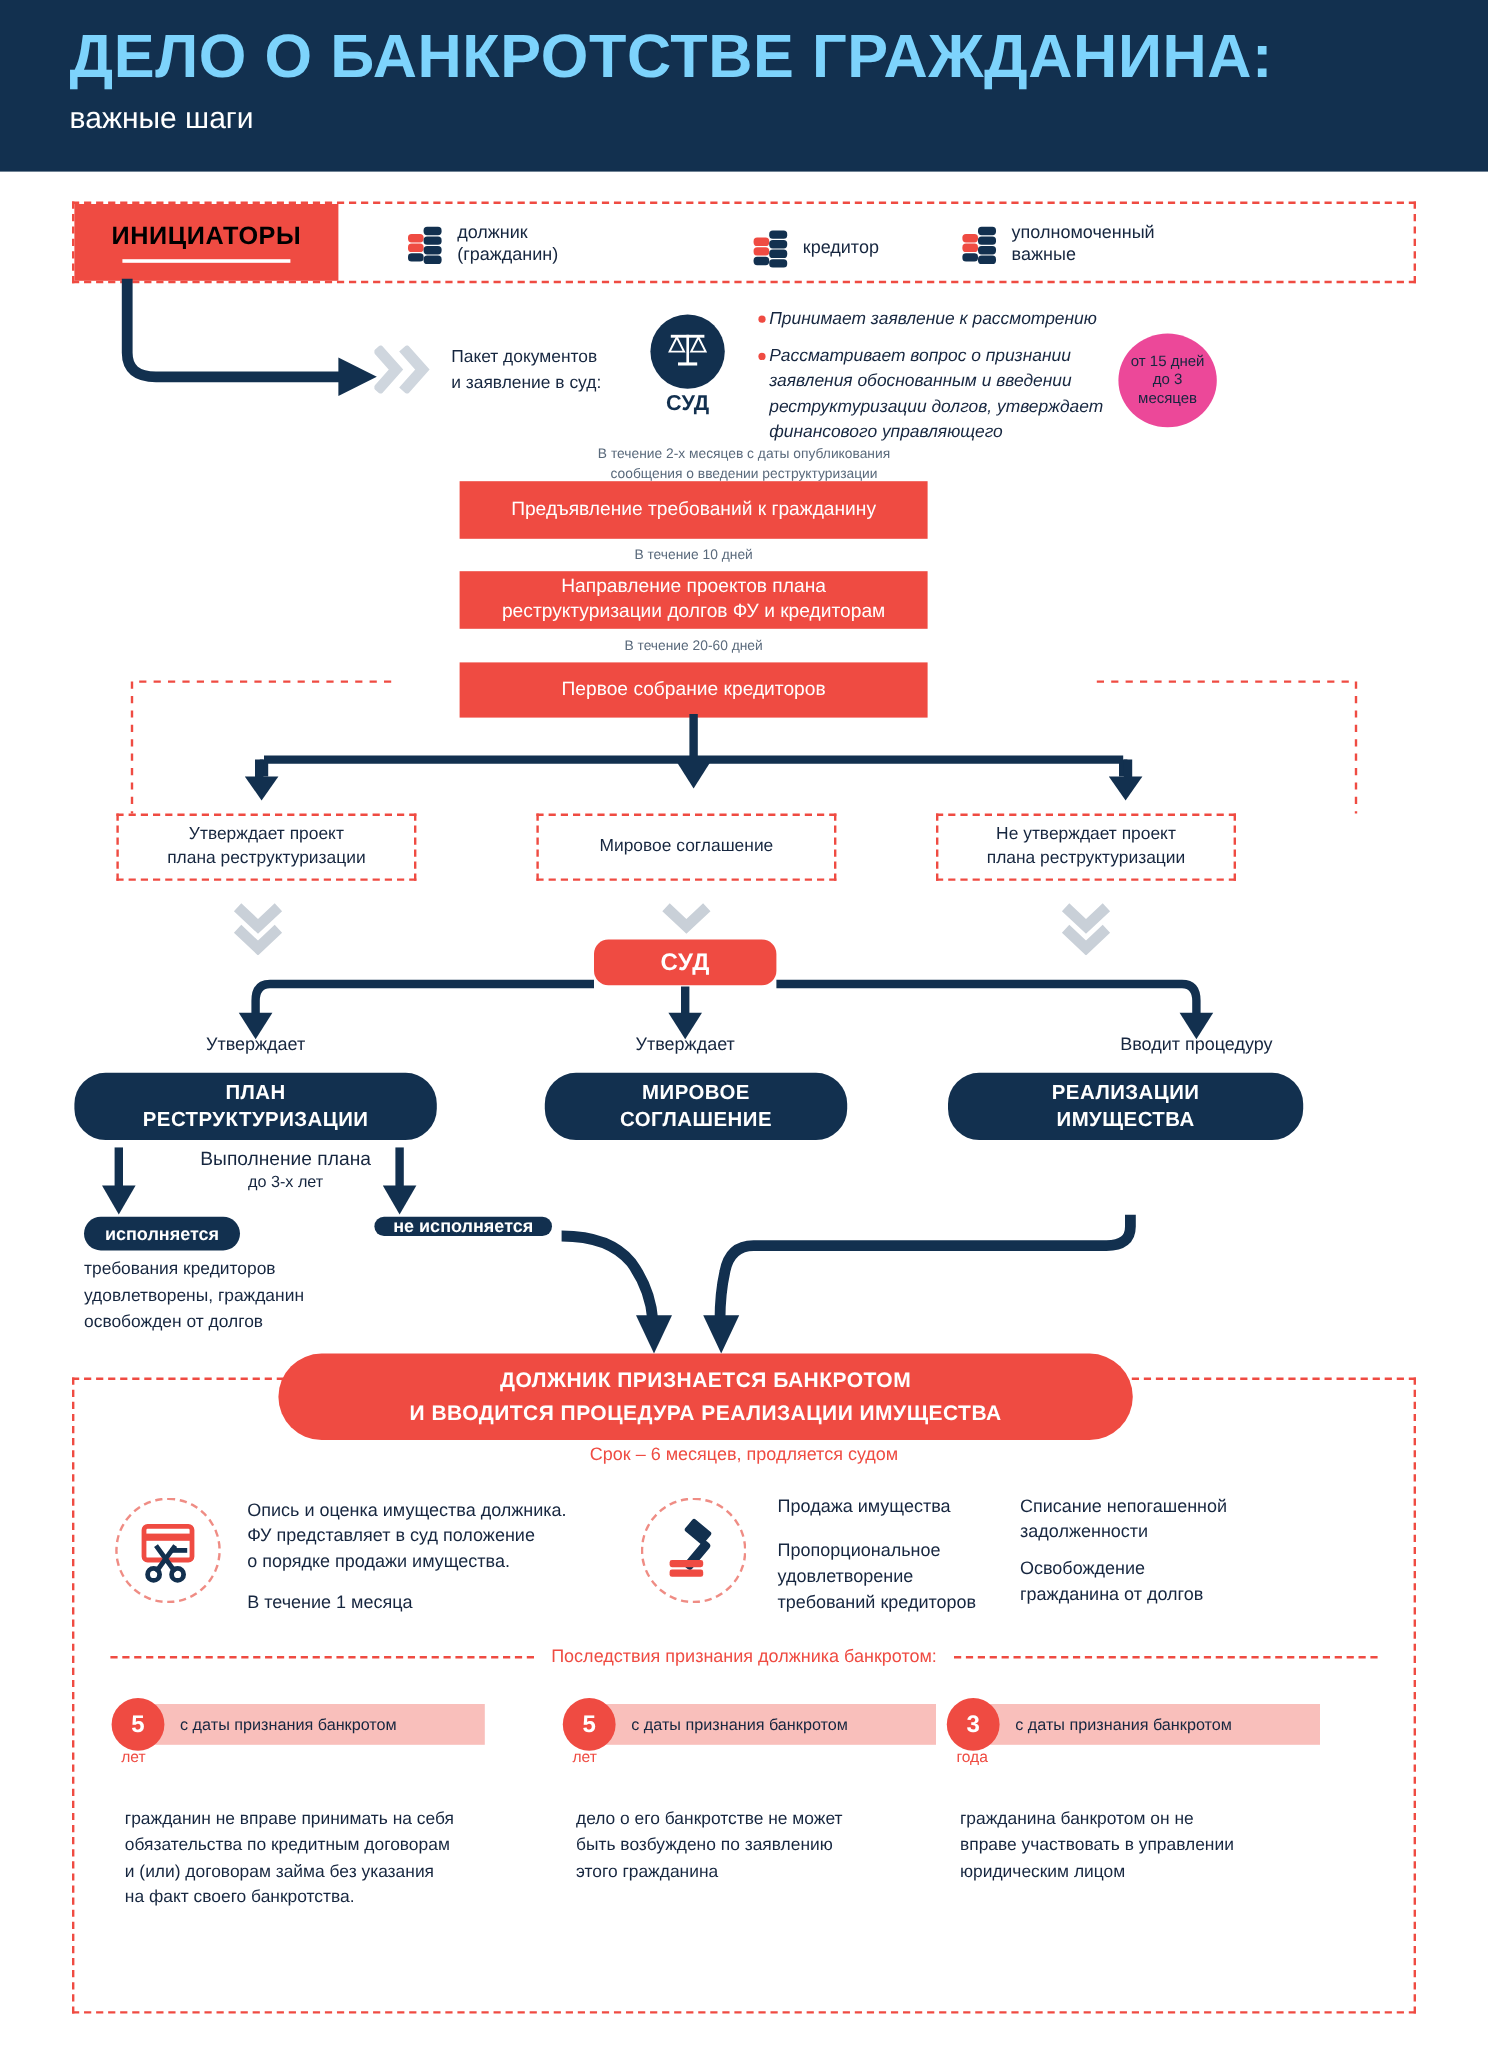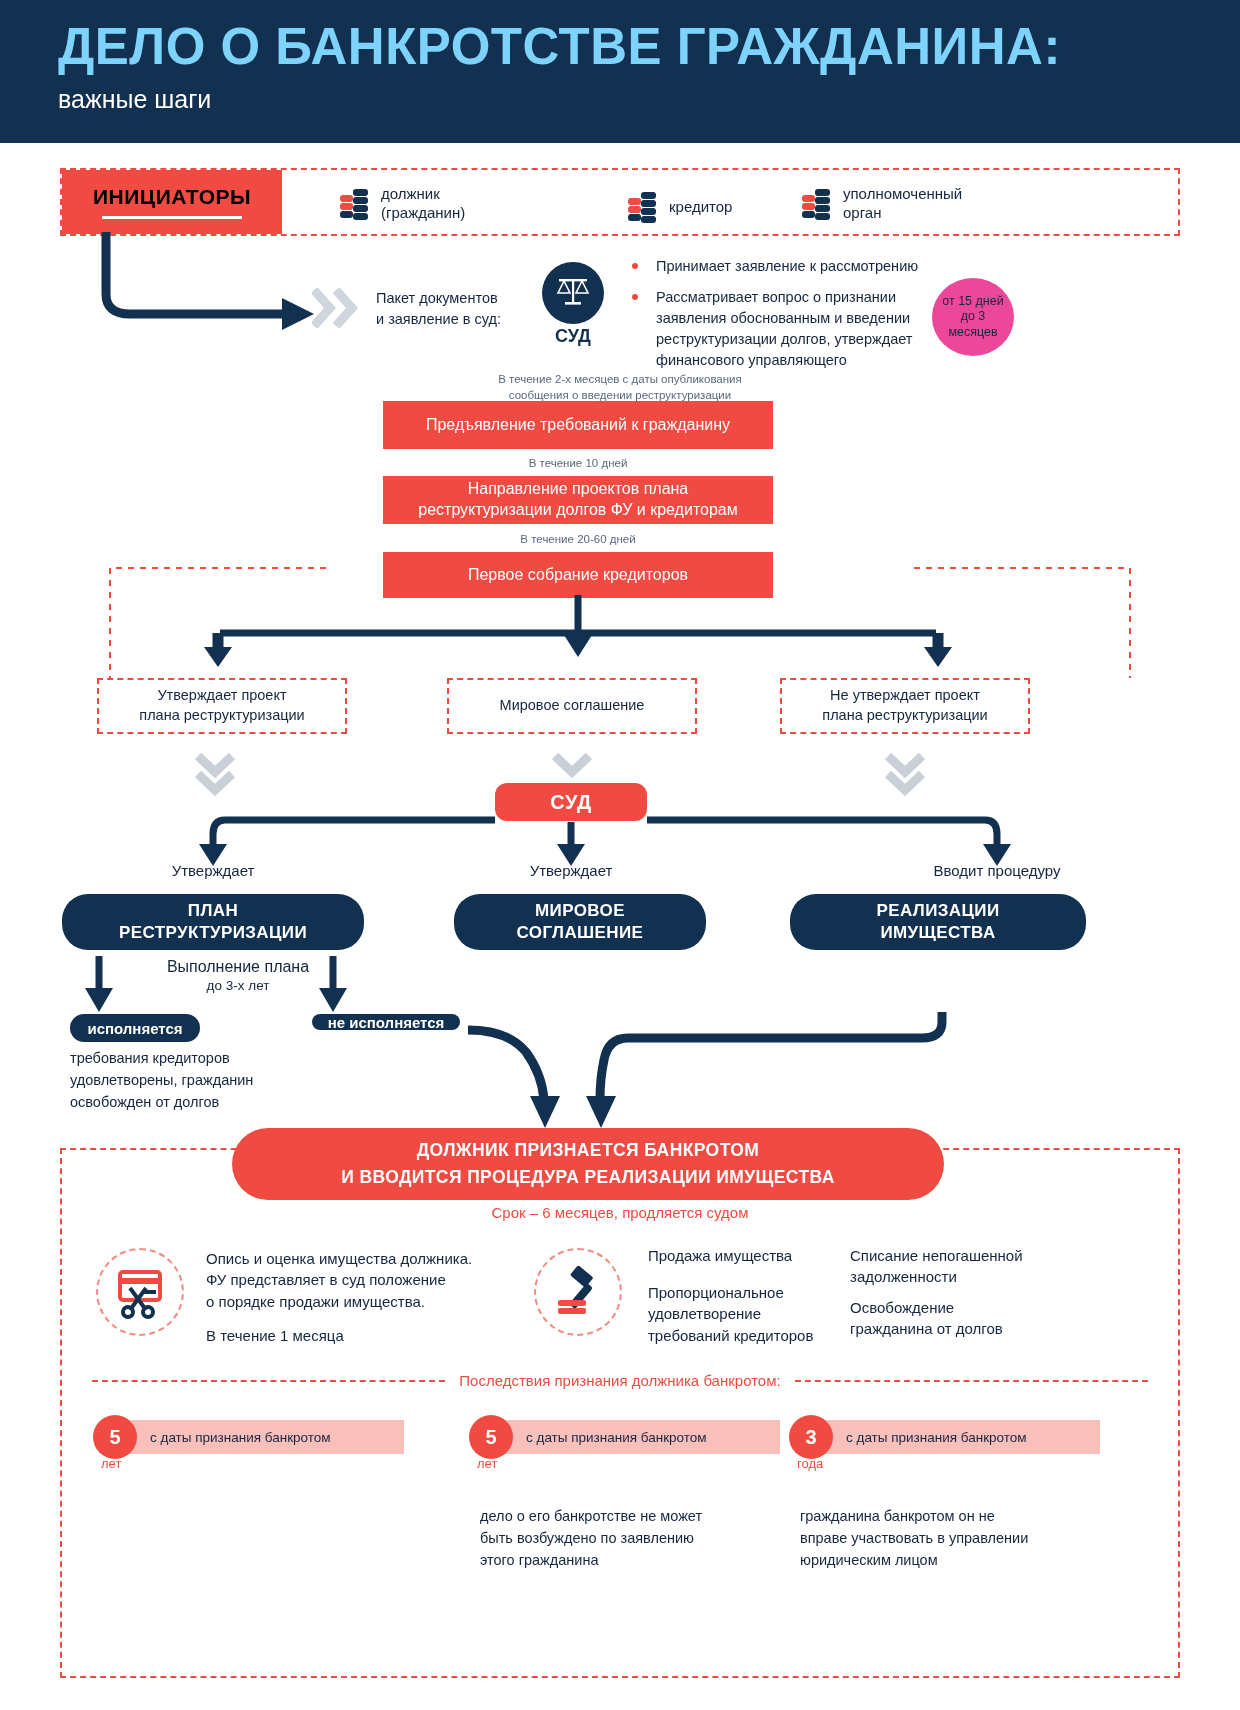--- a/index.html
+++ b/index.html
@@ -66,21 +66,21 @@
   #court-circle {
     left: 542px; top: 262px; width: 62px; height: 62px;
     border-radius: 50%; background: #12304f;
     display: flex; align-items: center; justify-content: center;
   }
   #court-label {
     left: 542px; top: 326px; width: 62px;
     text-align: center; font-size: 18px; font-weight: bold; color: #12304f;
   }
   #court-bullets { left: 632px; top: 256px; width: 310px; }
-  .bullet { display: flex; gap: 18px; margin-bottom: 10px; }
+  .bullet { display: flex; gap: 3px; margin-bottom: 10px; font-style: italic; }
   .bullet .dot {
     width: 6px; height: 6px; border-radius: 50%;
     background: #ef4b42; margin-top: 7px; flex: 0 0 6px;
   }
   .bullet .b-txt { font-size: 14.5px; line-height: 1.45; color: #16263f; }
 
   #term-ellipse {
     left: 932px; top: 278px; width: 82px; height: 78px;
     border-radius: 50%; background: #ec4899;
     display: flex; align-items: center; justify-content: center;
@@ -229,21 +229,21 @@
     <i style="left:0;  top:8px;  width:13px; height:7px; background:#ef4b42;"></i>
     <i style="left:0;  top:16px; width:13px; height:7px; background:#ef4b42;"></i>
     <i style="left:0;  top:24px; width:13px; height:7px; background:#12304f;"></i>
     <i style="left:13px;top:2px;  width:15px; height:7px; background:#12304f;"></i>
     <i style="left:13px;top:10px; width:15px; height:7px; background:#12304f;"></i>
     <i style="left:13px;top:18px; width:15px; height:7px; background:#12304f;"></i>
     <i style="left:13px;top:26px; width:15px; height:7px; background:#12304f;"></i>
   </span>
   <span class="txt">
     <span>уполномоченный</span><br>
-    <span>орган</span>
+    <span>важные</span>
   </span>
 </div>
 
 <svg class="abs" style="left:90px; top:232px;" width="270" height="110">
   <path d="M 16 0 L 16 62 Q 16 82 40 82 L 196 82" fill="none" stroke="#12304f" stroke-width="9"></path>
   <path d="M 192 66 L 224 82 L 192 98 Z" fill="#12304f"></path>
 </svg>
 <svg class="abs" style="left:312px; top:288px;" width="60" height="40">
   <path d="M 2 2 L 18 20 L 2 38" fill="none" stroke="#cfd6de" stroke-width="9" stroke-linejoin="miter"></path>
   <path d="M 24 2 L 40 20 L 24 38" fill="none" stroke="#cfd6de" stroke-width="9" stroke-linejoin="miter"></path>
@@ -462,20 +462,26 @@
   <span class="t">Последствия признания должника банкротом:</span>
   <span class="ln"></span>
 </div>
 
 <div class="cons-item" style="left:104px; top:1420px; width:300px;">
   <div class="cons-bar">
     <span class="cons-num">5</span>
     <span class="cons-unit">лет</span>
     <span class="lab">с даты признания банкротом</span>
   </div>
+  <div class="cons-body">
+    <span>гражданин не вправе принимать на себя</span><br>
+    <span>обязательства по кредитным договорам</span><br>
+    <span>и (или) договорам займа без указания</span><br>
+    <span>на факт своего банкротства.</span>
+  </div>
 </div>
 
 <div class="cons-item" style="left:480px; top:1420px; width:300px;">
   <div class="cons-bar">
     <span class="cons-num">5</span>
     <span class="cons-unit">лет</span>
     <span class="lab">с даты признания банкротом</span>
   </div>
   <div class="cons-body">
     <span>дело о его банкротстве не может</span><br>

